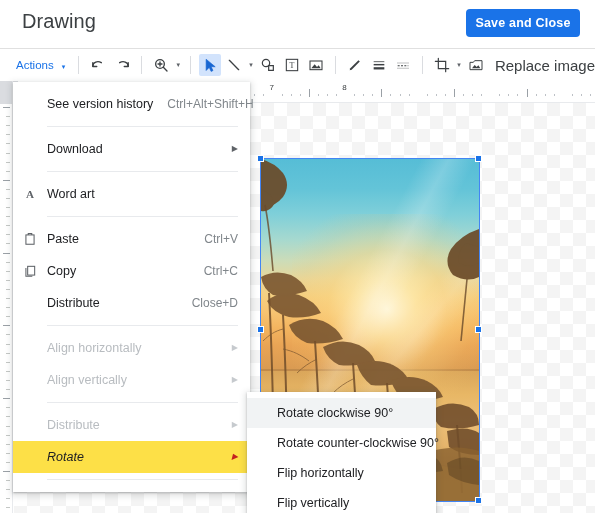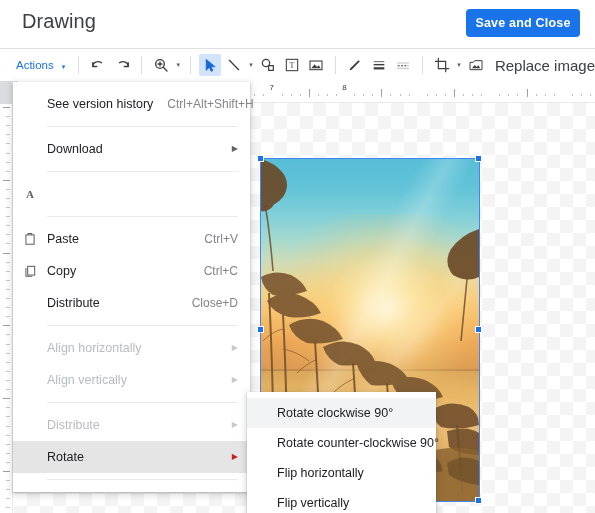--- a/index.html
+++ b/index.html
@@ -153,21 +153,21 @@
     position:absolute; left:13px; top:82px; width:237px;
     background:#ffffff;
     box-shadow: 0 2px 6px 2px rgba(60,64,67,0.15), 0 1px 2px 0 rgba(60,64,67,0.3);
     padding:6px 0 6px 0; z-index:50;
   }
   .mi {
     position:relative; height:32px; display:flex; align-items:center;
     padding:0 12px 0 0; cursor:pointer; font-size:12.5px; color:#202124;
     white-space:nowrap;
   }
-  .mi.highlight { background:#e5e5e5; }
+  .mi.highlight { background:#fde047;font-style:italic; }
   .mi.disabled { color:#b8bcc0; cursor:default; }
   .mi .mi-icon {
     width:34px; min-width:34px; display:flex; align-items:center; justify-content:center;
     color:#5f6368;
   }
   .mi .mi-label { flex:1 1 auto; }
   .mi .mi-accel { color:#80868b; font-size:12px; margin-left:14px; }
   .mi .mi-arrow {
     color:#5f6368; font-size:8px; margin-left:14px; line-height:1;
   }
@@ -521,20 +521,21 @@
         <span class="mi-label">Download</span>
         <span class="mi-arrow">▶</span>
       </div>
       <div class="msep"></div>
       <div class="mi">
         <span class="mi-icon">
           <svg width="14" height="14" viewBox="0 0 24 24">
             <text x="12" y="19" font-size="19" font-weight="bold" font-family="Liberation Serif, serif" fill="#5f6368" text-anchor="middle">A</text>
           </svg>
         </span>
+        <span class="mi-label">Word art</span>
       </div>
       <div class="msep"></div>
       <div class="mi">
         <span class="mi-icon">
           <svg width="14" height="14" viewBox="0 0 24 24" fill="none" stroke="#5f6368" stroke-width="1.8">
             <rect x="5" y="5" width="14" height="16"></rect>
             <path d="M9 5 L9 2.5 L15 2.5 L15 5"></path>
           </svg>
         </span>
         <span class="mi-label">Paste</span>

